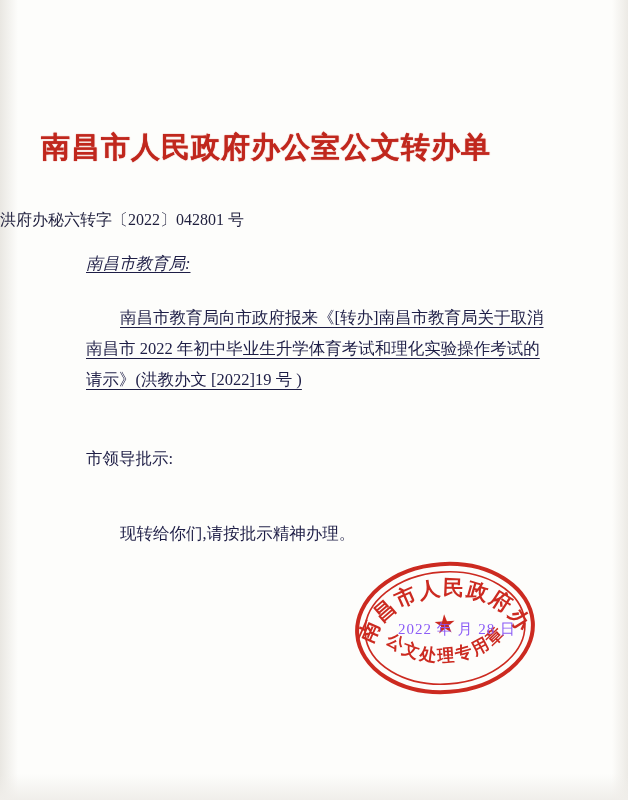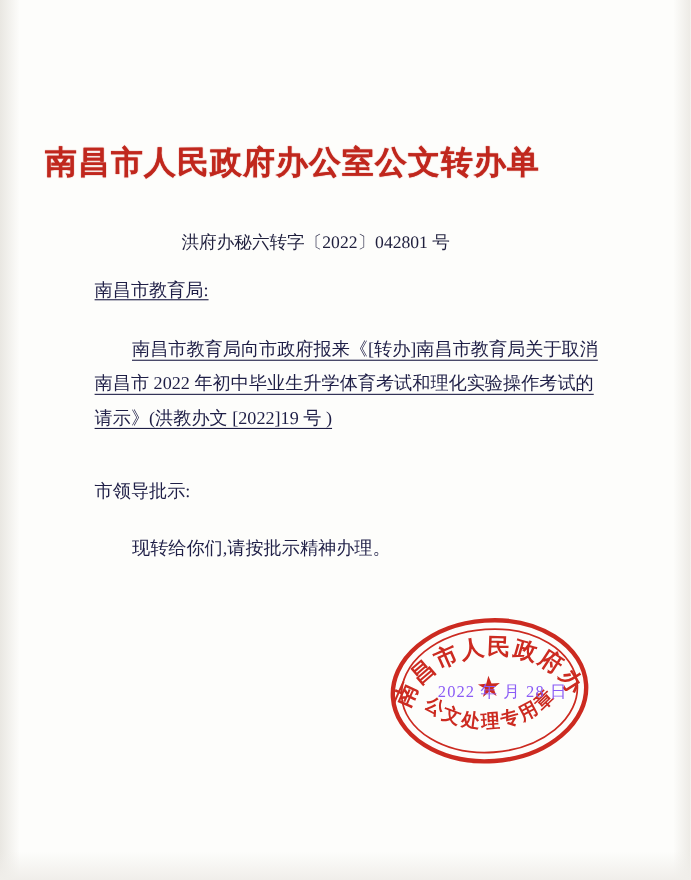--- a/index.html
+++ b/index.html
@@ -36,63 +36,64 @@
   }
 
   
   .serial {
     position: absolute;
     top: 210px;
     left: 0;
     width: 628px;
     padding-right: 54px;
     box-sizing: border-box;
-    text-align: center;
+    text-align: left;
     font-size: 16px;
     color: #1f1f3d;
   }
 
   
   .body-block {
     position: absolute;
     top: 248px;
     left: 86px;
     width: 460px;
     color: #1e1e46;
     font-size: 16.5px;
     line-height: 31px;
   }
 
   .addressee {
     text-decoration: underline;
     text-underline-offset: 3px;
     display: inline-block;
     margin-bottom: 2px;
+    font-style: italic;
   }
 
   .quote-para {
     margin-top: 21px;
     text-indent: 34px;
     text-decoration: underline;
     text-underline-offset: 4px;
     text-decoration-thickness: 1px;
   }
 
   .leader-label {
-    margin-top: 36px;
+    margin-top: 48px;
     text-indent: 0;
   }
 
   .leader-para {
     margin-top: 2px;
     text-indent: 34px;
   }
 
   .final-para {
-    margin-top: 21px;
+    margin-top: 44px;
     text-indent: 34px;
   }
 
   
   .seal {
     position: absolute;
     left: 350px;
     top: 555px;
     width: 190px;
     height: 146px;

